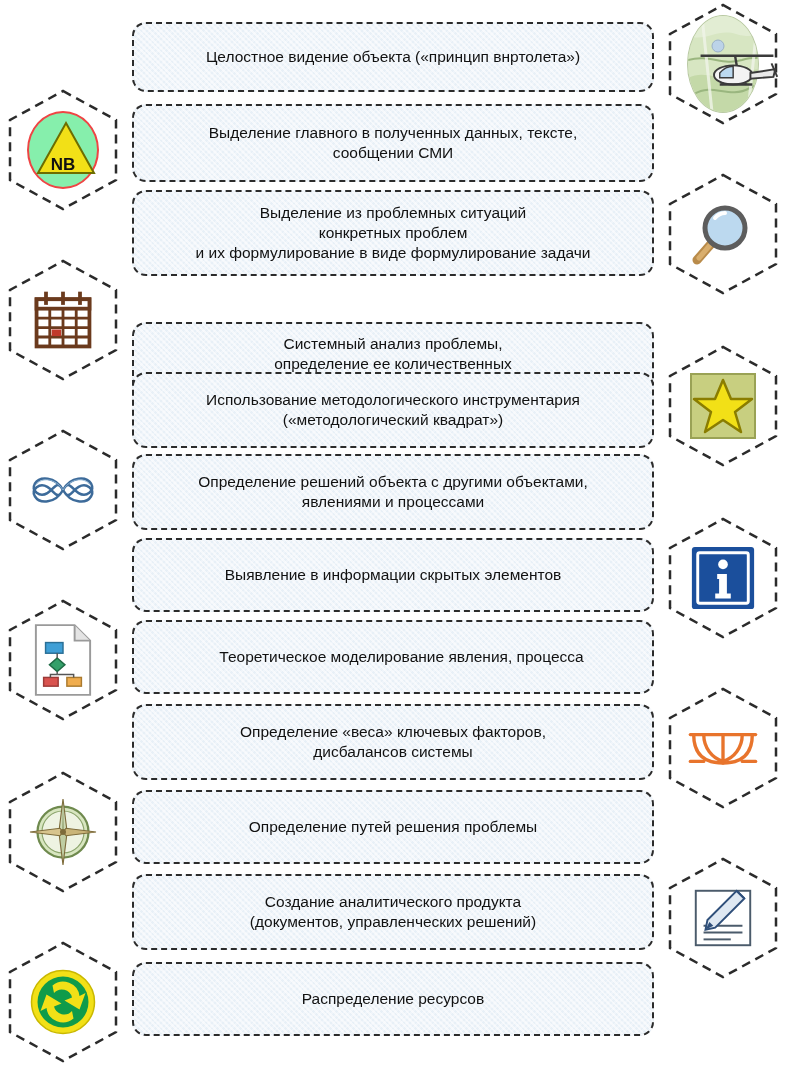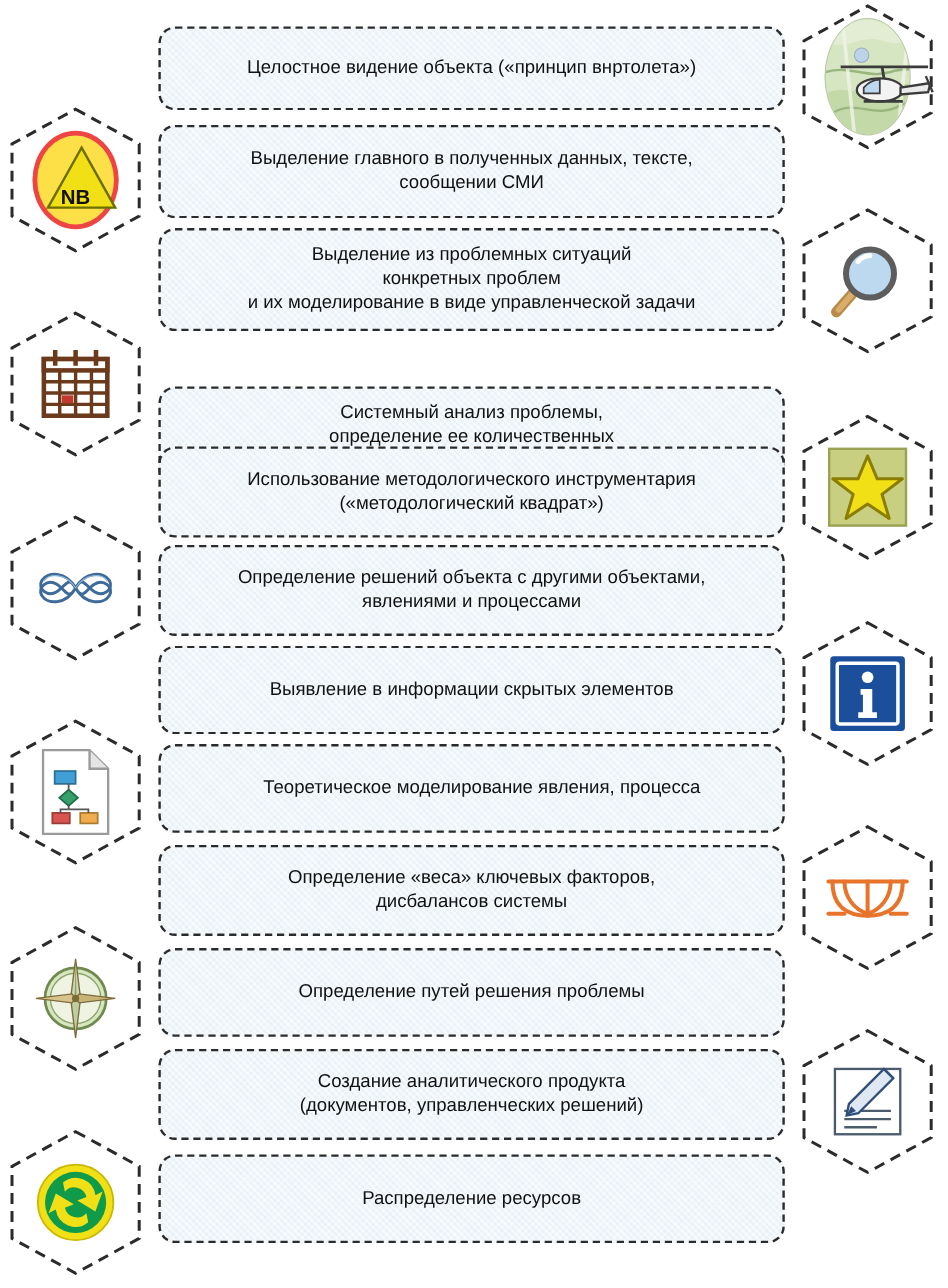--- a/index.html
+++ b/index.html
@@ -70,21 +70,21 @@
     justify-content: center;
   }
   .hex.left  { left: 6px; }
   .hex.right { left: 666px; }
 
   
   .icon-svg { display: block; }
 
   .nb-circle {
     width: 74px; height: 74px; border-radius: 50%;
-    background: #fde047; border: 4px solid #ef4444;
+    background: #86efac; border: 2px solid #ef4444;
     display: flex; align-items: center; justify-content: center;
     position: relative;
   }
   .nb-tri {
     width: 0; height: 0;
     border-left: 28px solid transparent;
     border-right: 28px solid transparent;
     border-bottom: 48px solid #f2e017;
     position: absolute; top: 11px; left: 9px;
   }
@@ -112,21 +112,21 @@
   <div class="step" style="top:22px;height:70px;">
     <span class="label">Целостное видение объекта («принцип внртолета»)</span>
   </div>
   <div class="step" style="top:104px;height:78px;">
     <span class="label">Выделение главного в полученных данных, тексте,
 сообщении СМИ</span>
   </div>
   <div class="step" style="top:190px;height:86px;">
     <span class="label">Выделение из проблемных ситуаций
 конкретных проблем
-и их моделирование в виде управленческой задачи</span>
+и их формулирование в виде формулирование задачи</span>
   </div>
   <div class="step" style="top:282px;height:84px;margin-top:40px;">
     <span class="label">Системный анализ проблемы,
 определение ее количественных
 и качественных параметров</span>
   </div>
   <div class="step" style="top:372px;height:76px;">
     <span class="label">Использование методологического инструментария
 («методологический квадрат»)</span>
   </div>

